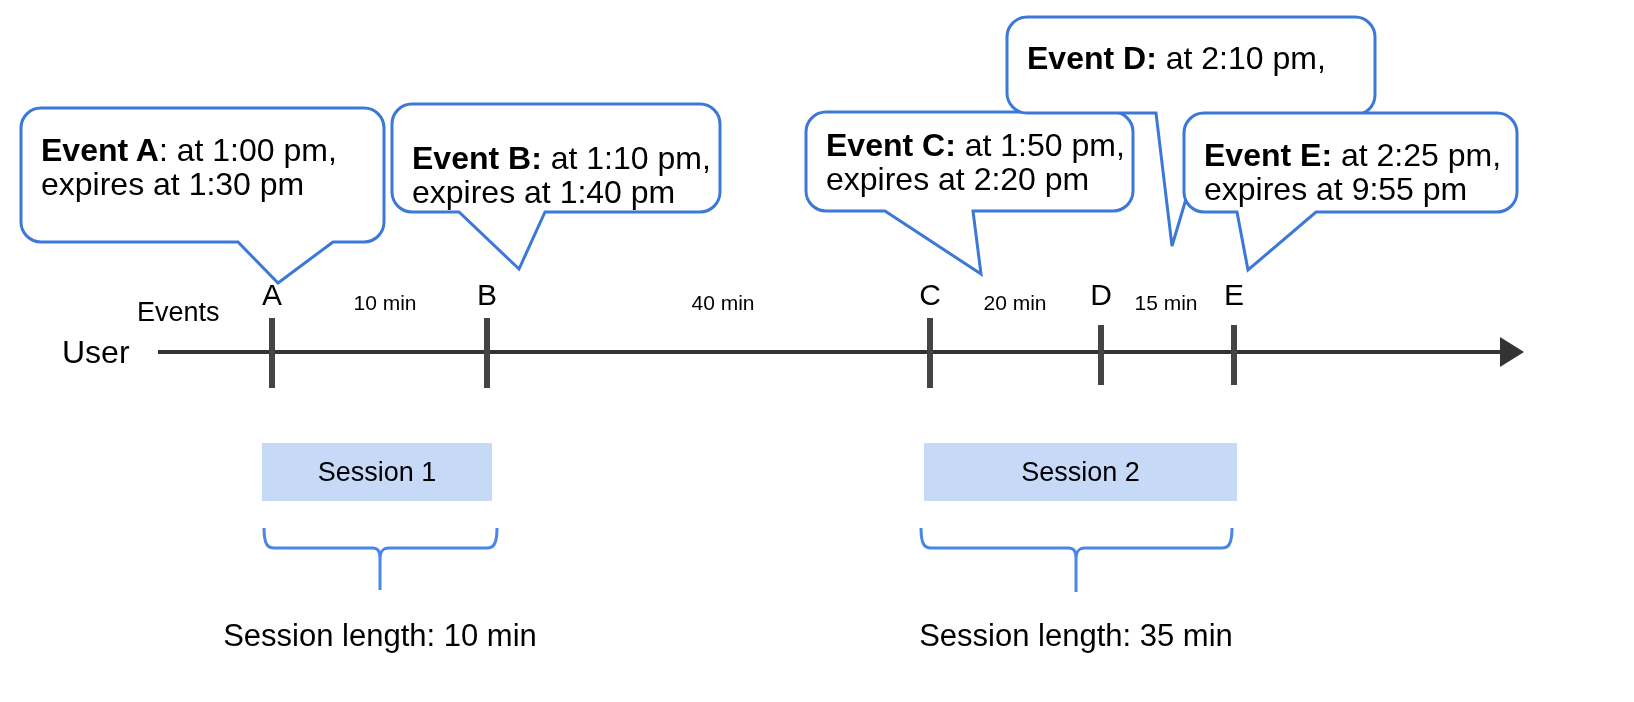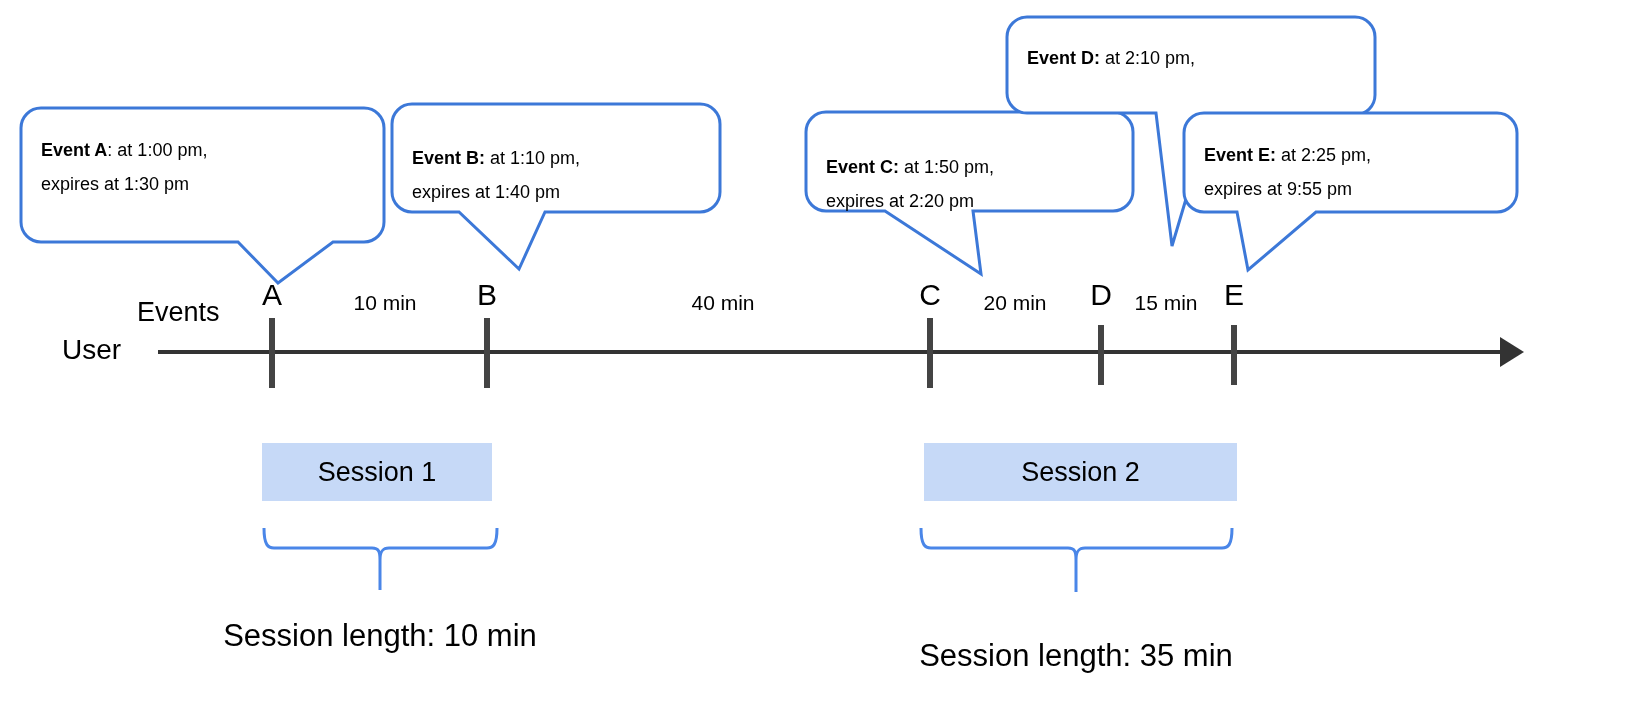--- a/index.html
+++ b/index.html
@@ -21,31 +21,31 @@
   svg.layer {
     position: absolute;
     left: 0;
     top: 0;
     width: 1634px;
     height: 702px;
     overflow: visible;
   }
   .callout-text {
     position: absolute;
-    font-size: 18px;
+    font-size: 32px;
     line-height: 34px;
     color: #000000;
     white-space: nowrap;
   }
   .callout-text b {
     font-weight: bold;
   }
   .axis-label {
     position: absolute;
-    font-size: 28px;
+    font-size: 32px;
     color: #000000;
     white-space: nowrap;
   }
   .events-label {
     position: absolute;
     font-size: 27px;
     color: #000000;
     white-space: nowrap;
   }
   .tick-letter {
@@ -156,21 +156,21 @@
   <div class="callout-text" style="left:41px; top:133px;">
     <div><b>Event A</b><span>: at 1:00 pm,</span></div>
     <div>expires at 1:30 pm</div>
   </div>
 
   <div class="callout-text" style="left:412px; top:129px;margin-top:12px;">
     <div><b>Event B:</b><span> at 1:10 pm,</span></div>
     <div>expires at 1:40 pm</div>
   </div>
 
-  <div class="callout-text" style="left:826px; top:150px;">
+  <div class="callout-text" style="left:826px; top:128px;">
     <div><b>Event C:</b><span> at 1:50 pm,</span></div>
     <div>expires at 2:20 pm</div>
   </div>
 
   <div class="callout-text" style="left:1027px; top:41px;">
     <div><b>Event D:</b><span> at 2:10 pm,</span></div>
   </div>
 
   <div class="callout-text" style="left:1204px; top:138px;">
     <div><b>Event E:</b><span> at 2:25 pm,</span></div>
@@ -225,15 +225,15 @@
   <div class="gap-label" style="left:1111px; top:291px; width:110px;">15 min</div>
 
   <div class="session-box" style="left:262px; top:424px; width:230px; height:58px;">
     <span>Session 1</span>
   </div>
   <div class="session-box" style="left:924px; top:424px; width:313px; height:58px;">
     <span>Session 2</span>
   </div>
 
   <div class="session-length" style="left:190px; top:618px; width:380px;">Session length: 10 min</div>
-  <div class="session-length" style="left:886px; top:618px; width:380px;margin-top:20px;">Session length: 35 min</div>
+  <div class="session-length" style="left:886px; top:618px; width:380px;">Session length: 35 min</div>
 
 </div>
 
 </body></html>

